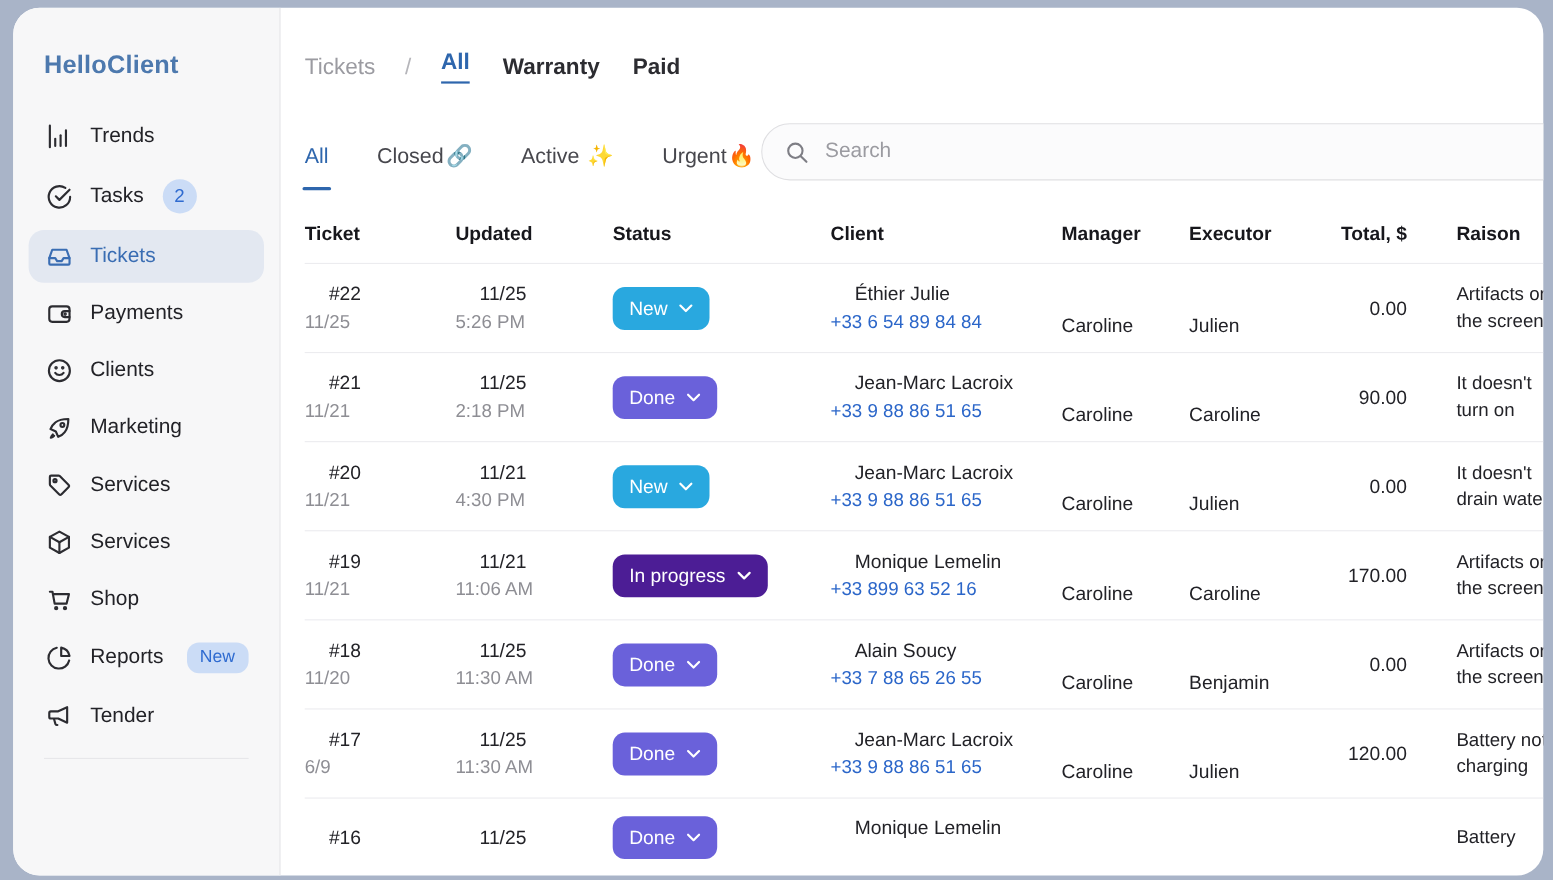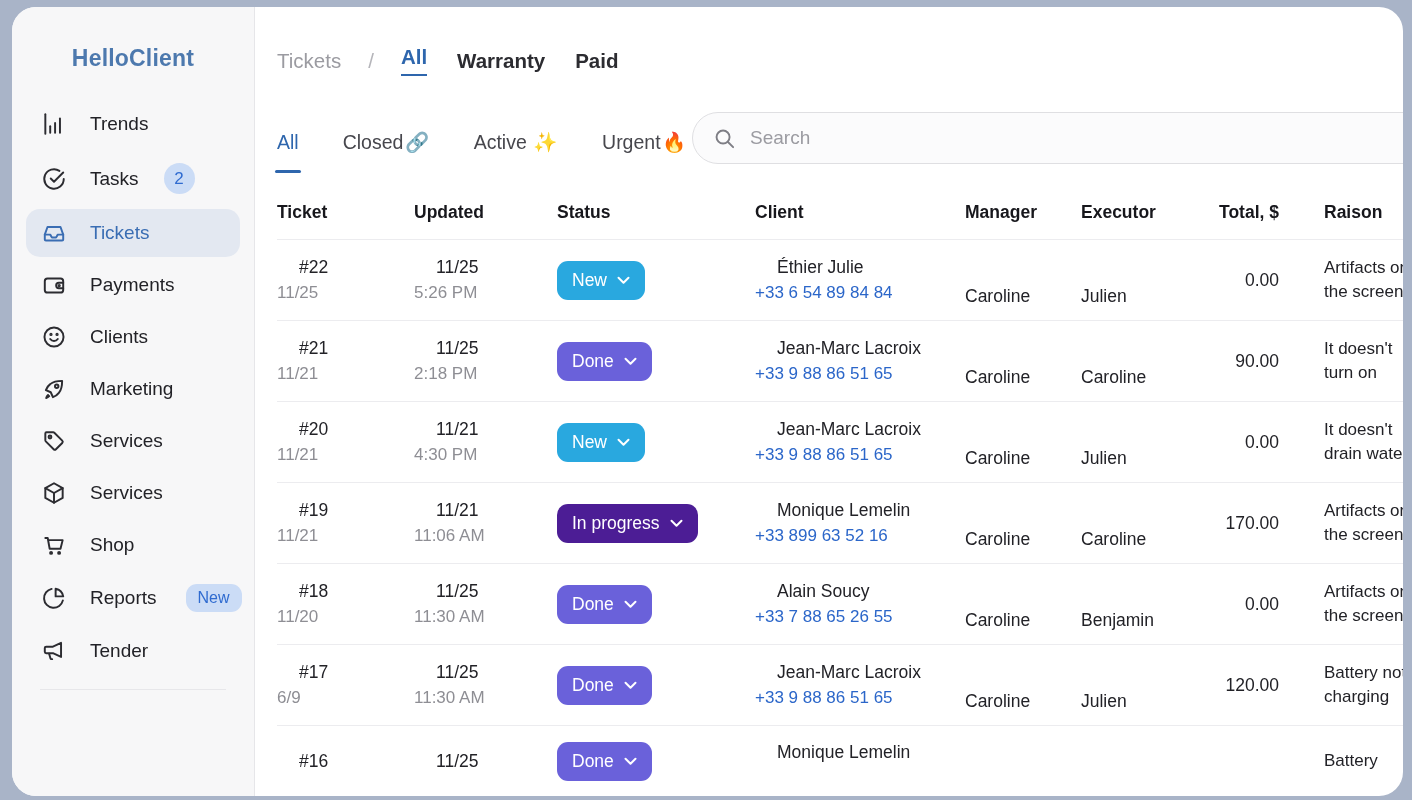--- a/index.html
+++ b/index.html
@@ -12,24 +12,24 @@
   .window {
     position:absolute; top:7px; left:12px; right:9px; bottom:4px;
     background:#ffffff; border-radius:24px; overflow:hidden;
     display:flex;
   }
   
   .sidebar {
     width:243px; flex:0 0 243px; background:#f7f7f8;
     border-right:1px solid #e6e6e9; padding:38px 0 0 0;
   }
-  .logo { font-size:23px; font-weight:bold; color:#4d79ae; padding:0 28px; letter-spacing:.2px;text-align:center; }
+  .logo { font-size:23px; font-weight:bold; color:#4d79ae; padding:0 28px; letter-spacing:.2px; }
   .nav { margin-top:28px; }
   .nav-item {
-    display:flex; align-items:center; gap:23px;
+    display:flex; align-items:center; gap:15px;
     margin:4px 14px; padding:11px 15px; border-radius:14px;
     font-size:19px; color:#222227; cursor:pointer;
   }
   .nav-item .nicon { width:26px; height:26px; flex:0 0 26px; color:#2c2c31; display:flex; }
   .nav-item .nicon svg { width:26px; height:26px; }
   .nav-item.active { background:#e3e8f1; color:#3a6db3; }
   .nav-item.active .nicon { color:#3a6db3; }
   .count-badge {
     margin-left:2px; min-width:31px; height:31px; border-radius:50%;
     background:#cbdcf6; color:#2f6bd0; font-size:17px;

